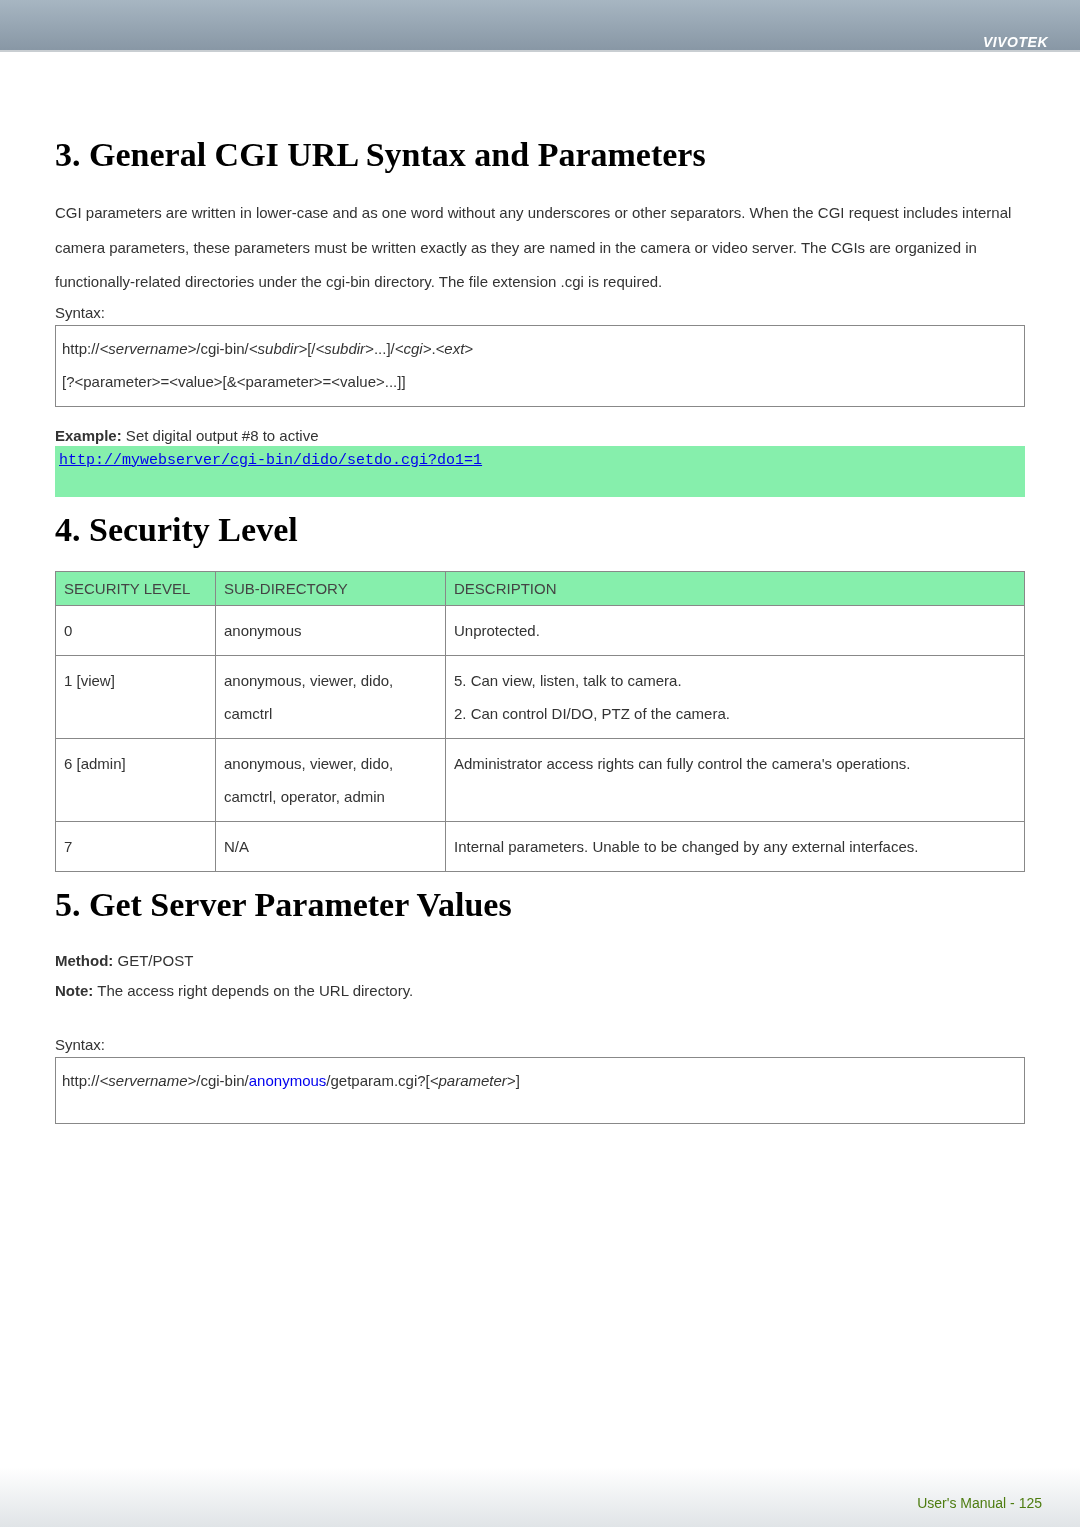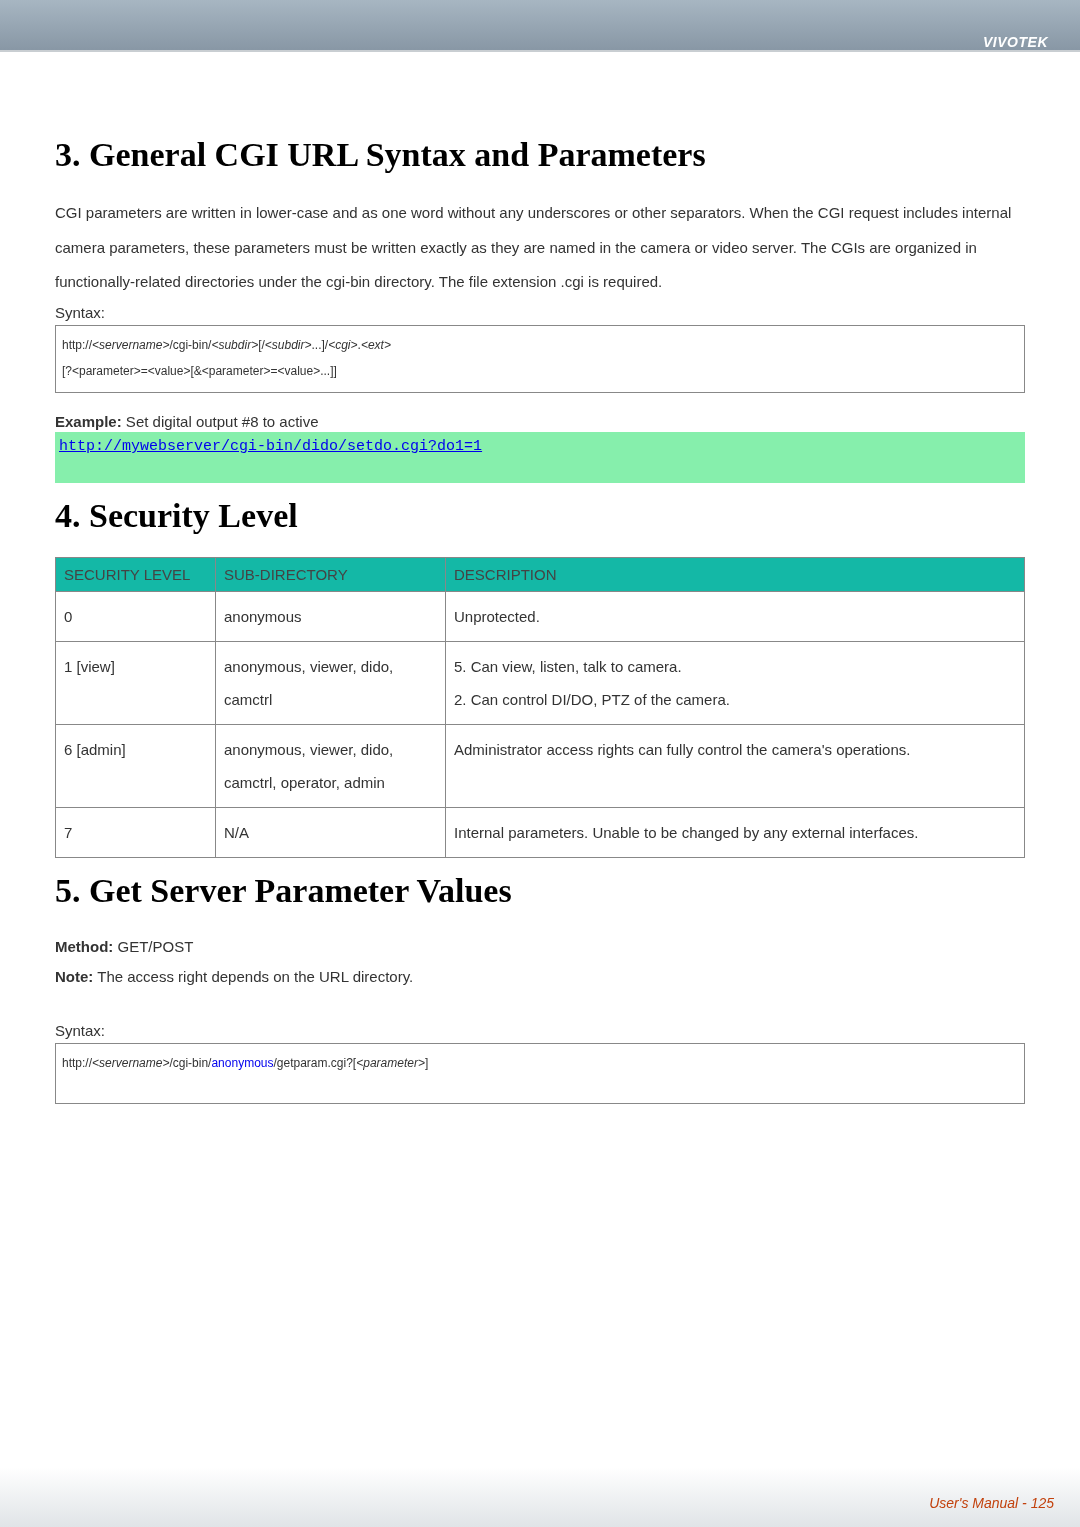--- a/index.html
+++ b/index.html
@@ -51,21 +51,21 @@
   p.label {
     font-size: 15px;
     color: #333;
     margin-top: 2px;
     margin-bottom: 2px;
   }
   .code-box {
     border: 1px solid #888;
     width: 100%;
     padding: 6px 6px 8px 6px;
-    font-size: 12px;
+    font-size: 15px;
     line-height: 2.2;
     color: #333;
     margin: 4px 0 10px 0;
   }
   .code-box .ital { font-style: italic; }
   .example-label {
     font-size: 15px;
     margin-top: 20px;
     margin-bottom: 2px;
     color: #333;
@@ -83,44 +83,43 @@
     color: #0000ee;
     text-decoration: underline;
   }
   table.sec {
     border-collapse: collapse;
     width: 100%;
     margin-top: 6px;
     font-size: 15px;
   }
   table.sec th {
-    background: #14b8a6;
+    background: #86efac;
     text-align: left;
     font-weight: normal;
     color: #444;
     border: 1px solid #888;
     padding: 8px 8px;
   }
   table.sec td {
     border: 1px solid #888;
     padding: 8px 8px;
     vertical-align: top;
     line-height: 2.2;
     color: #333;
   }
   .section-gap { margin-top: 36px; }
   .note { font-size: 15px; line-height: 2.0; color:#333; }
   .note b { font-weight: bold; }
   .blue-word { color: #0000ee; }
   .footer {
     position: absolute;
     bottom: 16px;
-    right: 26px;
-    color: #c2410c;
-    font-style: italic;
+    right: 38px;
+    color: #4d7c0f;
     font-size: 14px;
     font-family: Arial, sans-serif;
   }
   .page-bg-band {
     position: absolute;
     bottom: 0;
     left: 0;
     right: 0;
     height: 60px;
     background: linear-gradient(to bottom, #ffffff, #e0e4e7);

